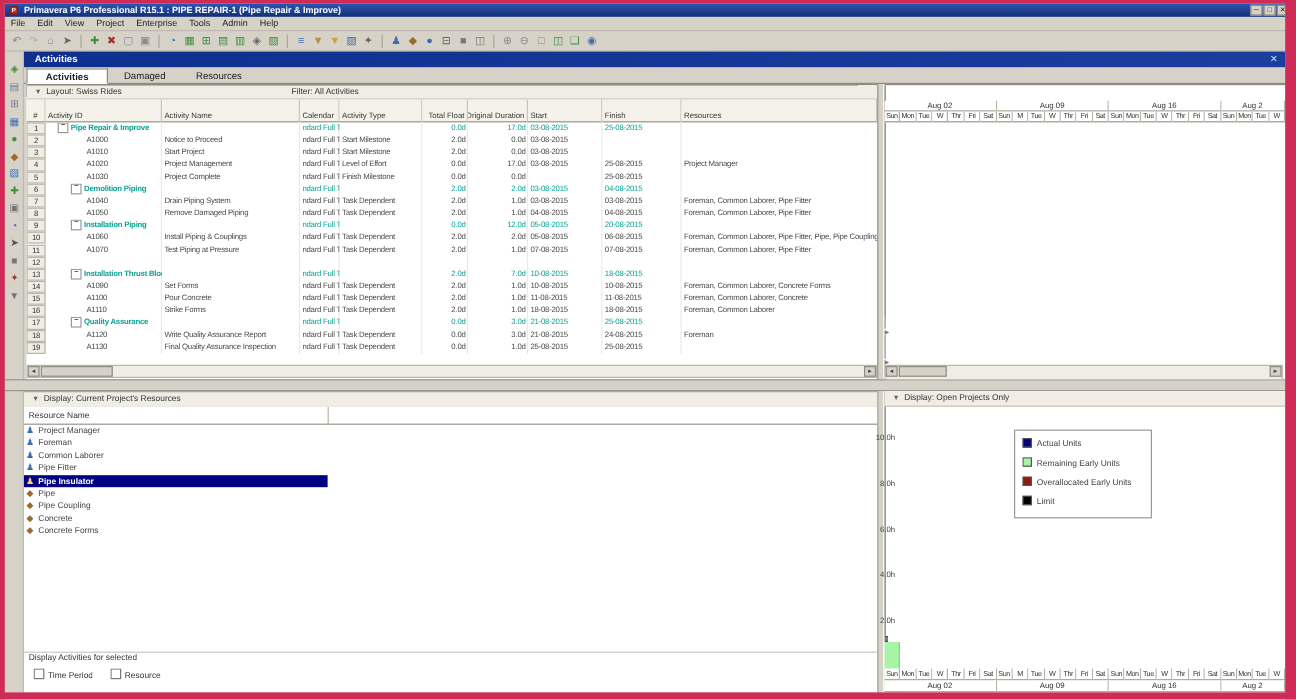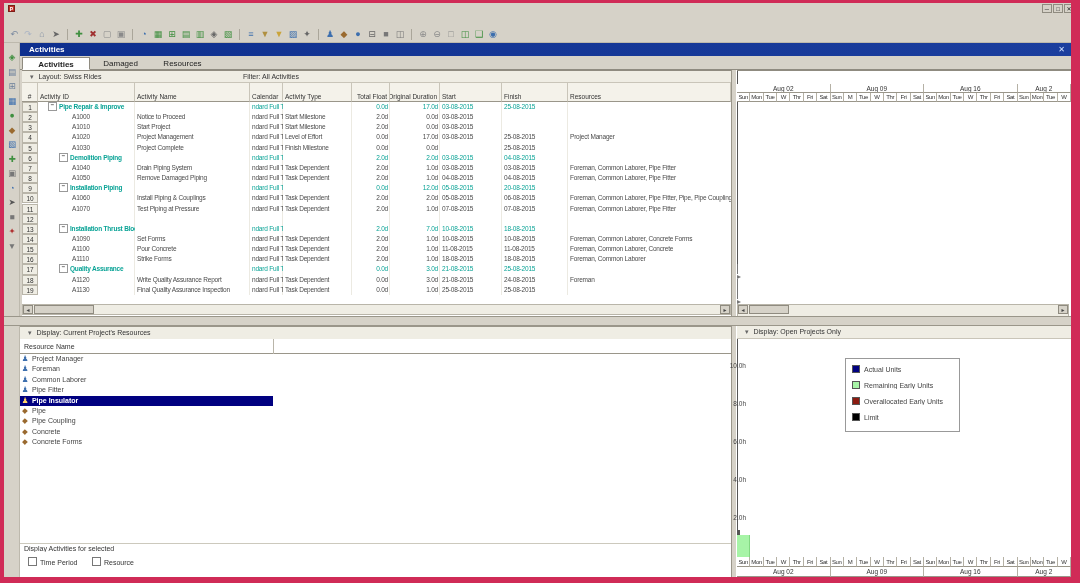--- a/index.html
+++ b/index.html
@@ -68,22 +68,35 @@
   .cb{display:inline-block;width:7px;height:7px;border:1px solid #777;background:#fff;vertical-align:-1px;margin-right:3px}
   .legswatch{display:inline-block;width:6px;height:6px;border:1px solid #555;vertical-align:-1px;margin-right:4px}
   .ticklab{position:absolute;width:30px;text-align:right;font-size:6.5px;color:#444;line-height:8px}
   .frame{background:#d02b57;z-index:50}
 </style>
 </head>
 <body>
 
 <div id="root">
 
+  <div class="abs titlebar nowrap">
+    <span>Primavera P6 Professional R15.1 : PIPE REPAIR-1 (Pipe Repair &amp; Improve)</span>
+  </div>
   <div class="abs appicon">P</div>
 
+  <div class="abs menubar" id="menubar">
+      <div class="menuitem">File</div>
+      <div class="menuitem">Edit</div>
+      <div class="menuitem">View</div>
+      <div class="menuitem">Project</div>
+      <div class="menuitem">Enterprise</div>
+      <div class="menuitem">Tools</div>
+      <div class="menuitem">Admin</div>
+      <div class="menuitem">Help</div>
+    </div>
 
   <div class="abs toolbar" id="toolbar">
       <div class="tbicon" style="color: rgb(123, 138, 160);">↶</div>
       <div class="tbicon" style="color: rgb(170, 180, 196);">↷</div>
       <div class="tbicon" style="color: rgb(123, 138, 160);">⌂</div>
       <div class="tbicon" style="color: rgb(102, 102, 102);">➤</div>
       <div class="tsep"></div>
       <div class="tbicon" style="color: rgb(63, 143, 63);">✚</div>
       <div class="tbicon" style="color: rgb(160, 48, 48);">✖</div>
       <div class="tbicon" style="color: rgb(138, 138, 138);">▢</div>

